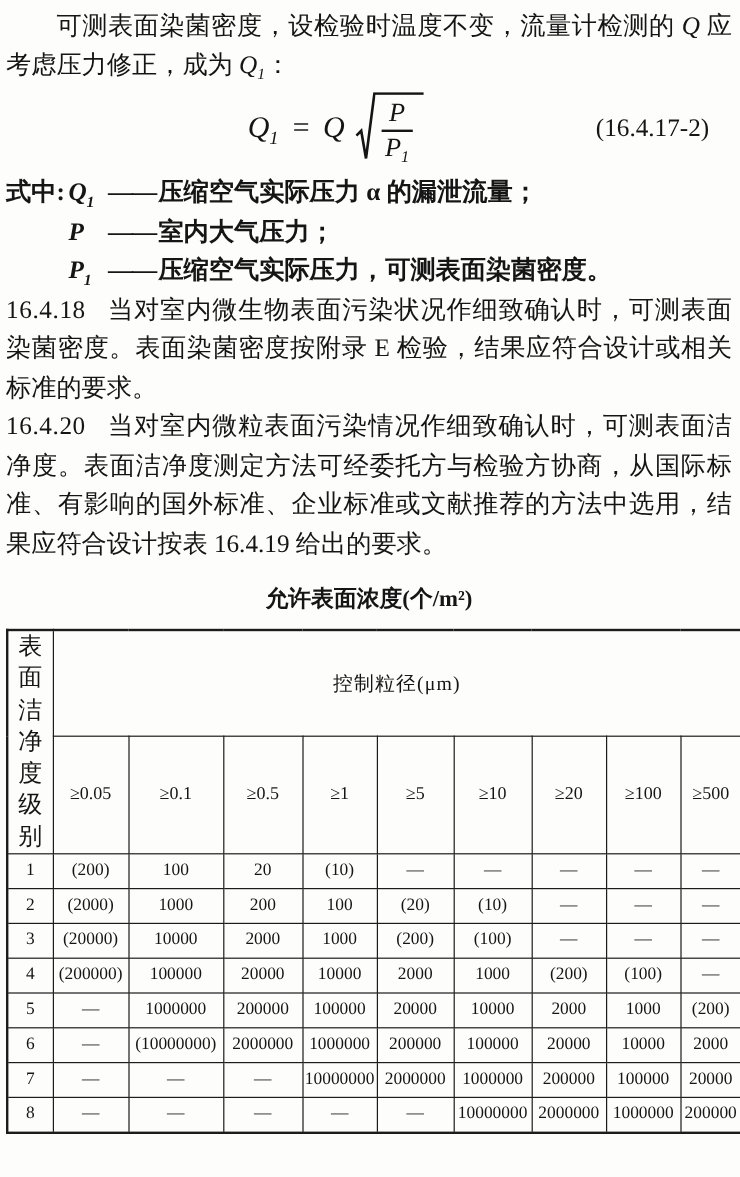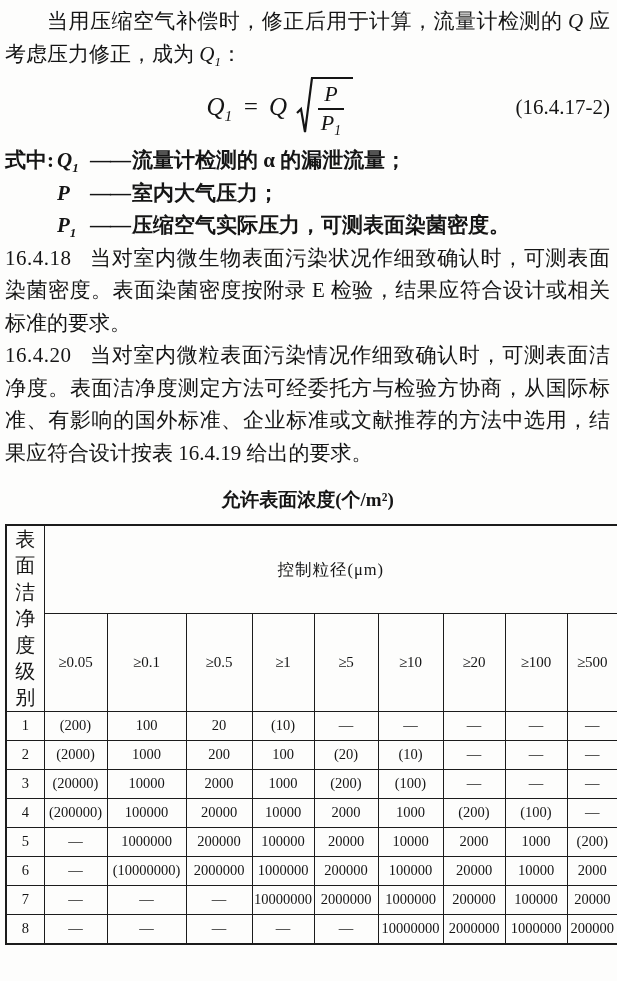--- a/index.html
+++ b/index.html
@@ -18,21 +18,21 @@
   
   .formula-row{position:relative;display:flex;justify-content:center;align-items:center;height:72px;margin:1px 0;}
   .formula{display:inline-flex;align-items:center;font-size:25px;font-style:italic;transform:translateX(-28px);}
   .formula .gap{width:10px;}
   .sqrt{display:inline-flex;align-items:flex-start;margin-left:9px;}
   .rad-svg{width:17px;height:60px;margin-right:-2px;flex:none;}
   .radicand{border-top:2px solid #151515;padding:3px 9px 0 7px;}
   .frac{display:flex;flex-direction:column;align-items:center;line-height:1.12;font-size:22px;}
   .frac .num{padding:0 6px 1px;border-bottom:2px solid #151515;}
   .frac .den{padding-top:1px;}
-  .eq-num{position:absolute;right:0;top:50%;transform:translateY(-50%);font-size:21px;font-style:normal;}
+  .eq-num{position:absolute;right:19px;top:50%;transform:translateY(-50%);font-size:21px;font-style:normal;}
 
   
   .where{font-size:21px;line-height:32.5px;}
   .where-line{display:flex;align-items:baseline;text-align:left;font-weight:bold;}
   .where-label{flex:none;width:52px;}
   .where-var{flex:none;min-width:33px;font-style:italic;}
   .where-dash{flex:none;margin-right:2px;letter-spacing:-1px;}
   .where-text{flex:1;}
 
   
@@ -44,21 +44,21 @@
   th.corner{font-size:20px;line-height:1.32;white-space:pre-line;padding:2px 0;}
   th.span-h{font-size:16.5px;height:42px;letter-spacing:1px;}
   th.colh{font-size:15px;height:47px;}
   tbody td{font-size:14.5px;height:28px;}
 </style>
 </head>
 <body>
 
 <div class="page">
 
-  <p class="body-par indent"><span>当用压缩空气补偿时，修正后用于计算，流量计检测的 </span><span class="v">Q</span><span> 应考虑压力修正，成为 </span><span class="v"><span>Q</span><sub>1</sub></span><span>：</span></p>
+  <p class="body-par indent"><span>可测表面染菌密度，设检验时温度不变，流量计检测的 </span><span class="v">Q</span><span> 应考虑压力修正，成为 </span><span class="v"><span>Q</span><sub>1</sub></span><span>：</span></p>
 
   <div class="formula-row">
     <span class="formula">
       <span class="v"><span>Q</span><sub>1</sub></span>
       <span class="gap"></span>
       <span>=</span>
       <span class="gap"></span>
       <span class="v">Q</span>
       <span class="sqrt">
         <svg class="rad-svg" viewBox="0 0 17 60" aria-hidden="true">
@@ -73,21 +73,21 @@
       </span>
     </span>
     <span class="eq-num">(16.4.17-2)</span>
   </div>
 
   <div class="where">
     <div class="where-line">
       <span class="where-label">式中:</span>
       <span class="where-var"><span>Q</span><sub>1</sub></span>
       <span class="where-dash">——</span>
-      <span class="where-text">流量计检测的 α 的漏泄流量；</span>
+      <span class="where-text">压缩空气实际压力 α 的漏泄流量；</span>
     </div>
     <div class="where-line">
       <span class="where-label"></span>
       <span class="where-var"><span>P</span><sub></sub></span>
       <span class="where-dash">——</span>
       <span class="where-text">室内大气压力；</span>
     </div>
     <div class="where-line">
       <span class="where-label"></span>
       <span class="where-var"><span>P</span><sub>1</sub></span>

